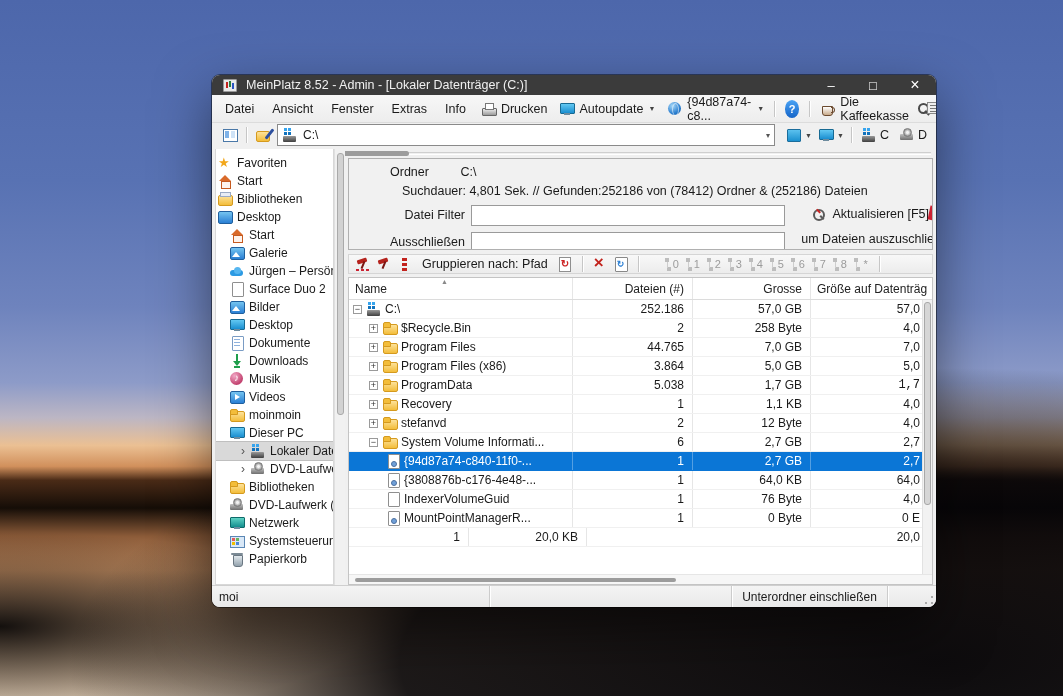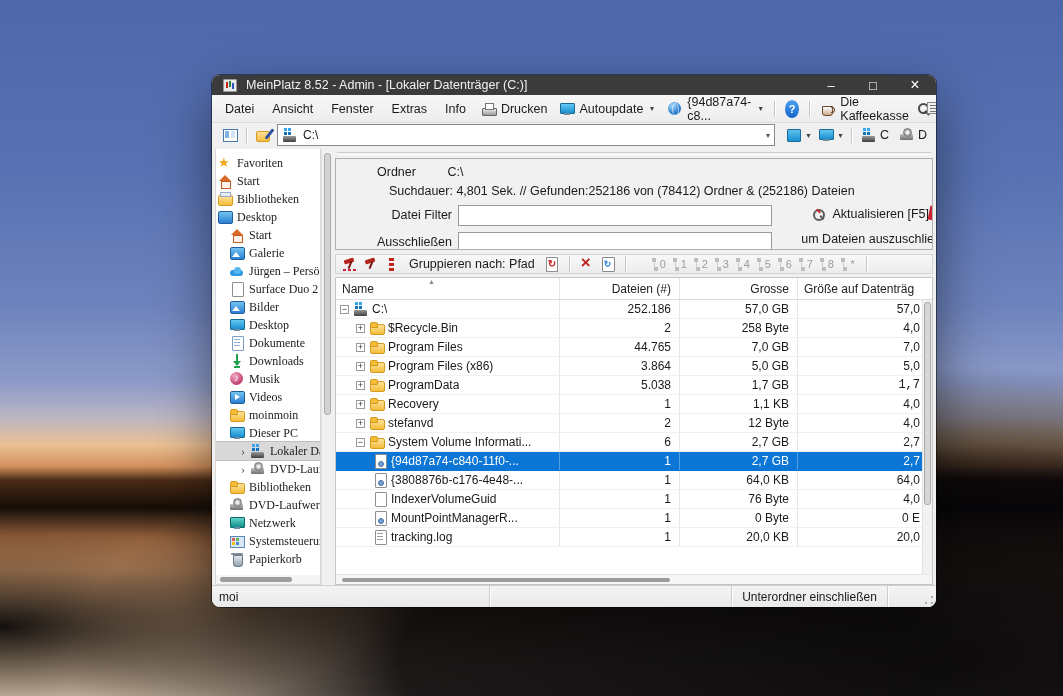--- a/index.html
+++ b/index.html
@@ -38,21 +38,21 @@
   .addressbar { height:26px; background:#f0f0f0; display:flex; align-items:center; padding:0 4px 2px 6px; flex:none; }
   .abtn { width:24px; height:22px; display:flex; align-items:center; justify-content:center; }
   .combo { flex:1; height:22px; background:#fff; border:1px solid #8a8a8a; display:flex; align-items:center; padding:0 4px; margin:0 8px 0 2px; }
   .combo .path { margin-left:5px; flex:1; }
   .combo .chev { color:#555; font-size:8px; }
   .dropbtn { display:flex; align-items:center; gap:2px; padding:0 3px; }
   .drivebtn { display:flex; align-items:center; gap:3px; padding:0 5px; font-size:12.5px; }
   
   .content { flex:1; display:flex; min-height:0; padding-left:3px; }
   
-  .side-wrap { width:106px; display:flex; flex-direction:column; flex:none; background:#fff; border:1px solid #d8d8d8; border-top:none;font-family:Liberation Serif, serif; }
+  .side-wrap { width:119px; display:flex; flex-direction:row; flex:none; background:#fff; border:1px solid #d8d8d8; border-top:none; }
   .tree { flex:1; overflow:hidden; padding-top:5px; }
   .side-item { height:18px; display:flex; align-items:center; white-space:nowrap; overflow:hidden; font-size:12px; }
   .side-item .chev { width:9px; color:#555; font-size:12px; line-height:10px; flex:none; }
   .side-item .lbl { margin-left:4px; }
   .side-item.sel { background:#d9d9d9; outline:1px solid #bfbfbf; }
   .side-hscroll { height:9px; background:#f4f4f4; position:relative; flex:none; }
   .side-hscroll .thumb { position:absolute; left:4px; top:2px; width:72px; height:5px; background:#9c9c9c; border-radius:3px; }
   .tree-vscroll { width:11px; background:#f1f1f1; position:relative; flex:none; border-left:1px solid #e0e0e0; }
   .tree-vscroll .thumb { position:absolute; left:2px; top:4px; width:7px; height:60%; background:#d2d2d2; border:1px solid #aaa; border-radius:3px; }
   
@@ -523,24 +523,20 @@
             <div class="trow">
               <div class="td name c0" style="padding-left: 36px;">
                 <span class="ic file-gear-icon"></span>
                 <span class="lbl">MountPointManagerR...</span>
               </div>
               <div class="td num c1">1</div>
               <div class="td num c2">0 Byte</div>
               <div class="td num c3" style="padding-right: 12px;">0 E</div>
             </div>
             <div class="trow">
-              <div class="td name c0" style="padding-left: 36px;">
-                <span class="ic file-lines-icon"></span>
-                <span class="lbl">tracking.log</span>
-              </div>
               <div class="td num c1">1</div>
               <div class="td num c2">20,0 KB</div>
               <div class="td num c3" style="padding-right: 12px;">20,0</div>
             </div>
           </div>
         <div class="tbl-vscroll">
             <div class="thumb"></div>
           </div>
         <div class="tbl-hscroll">
             <div class="thumb"></div>

